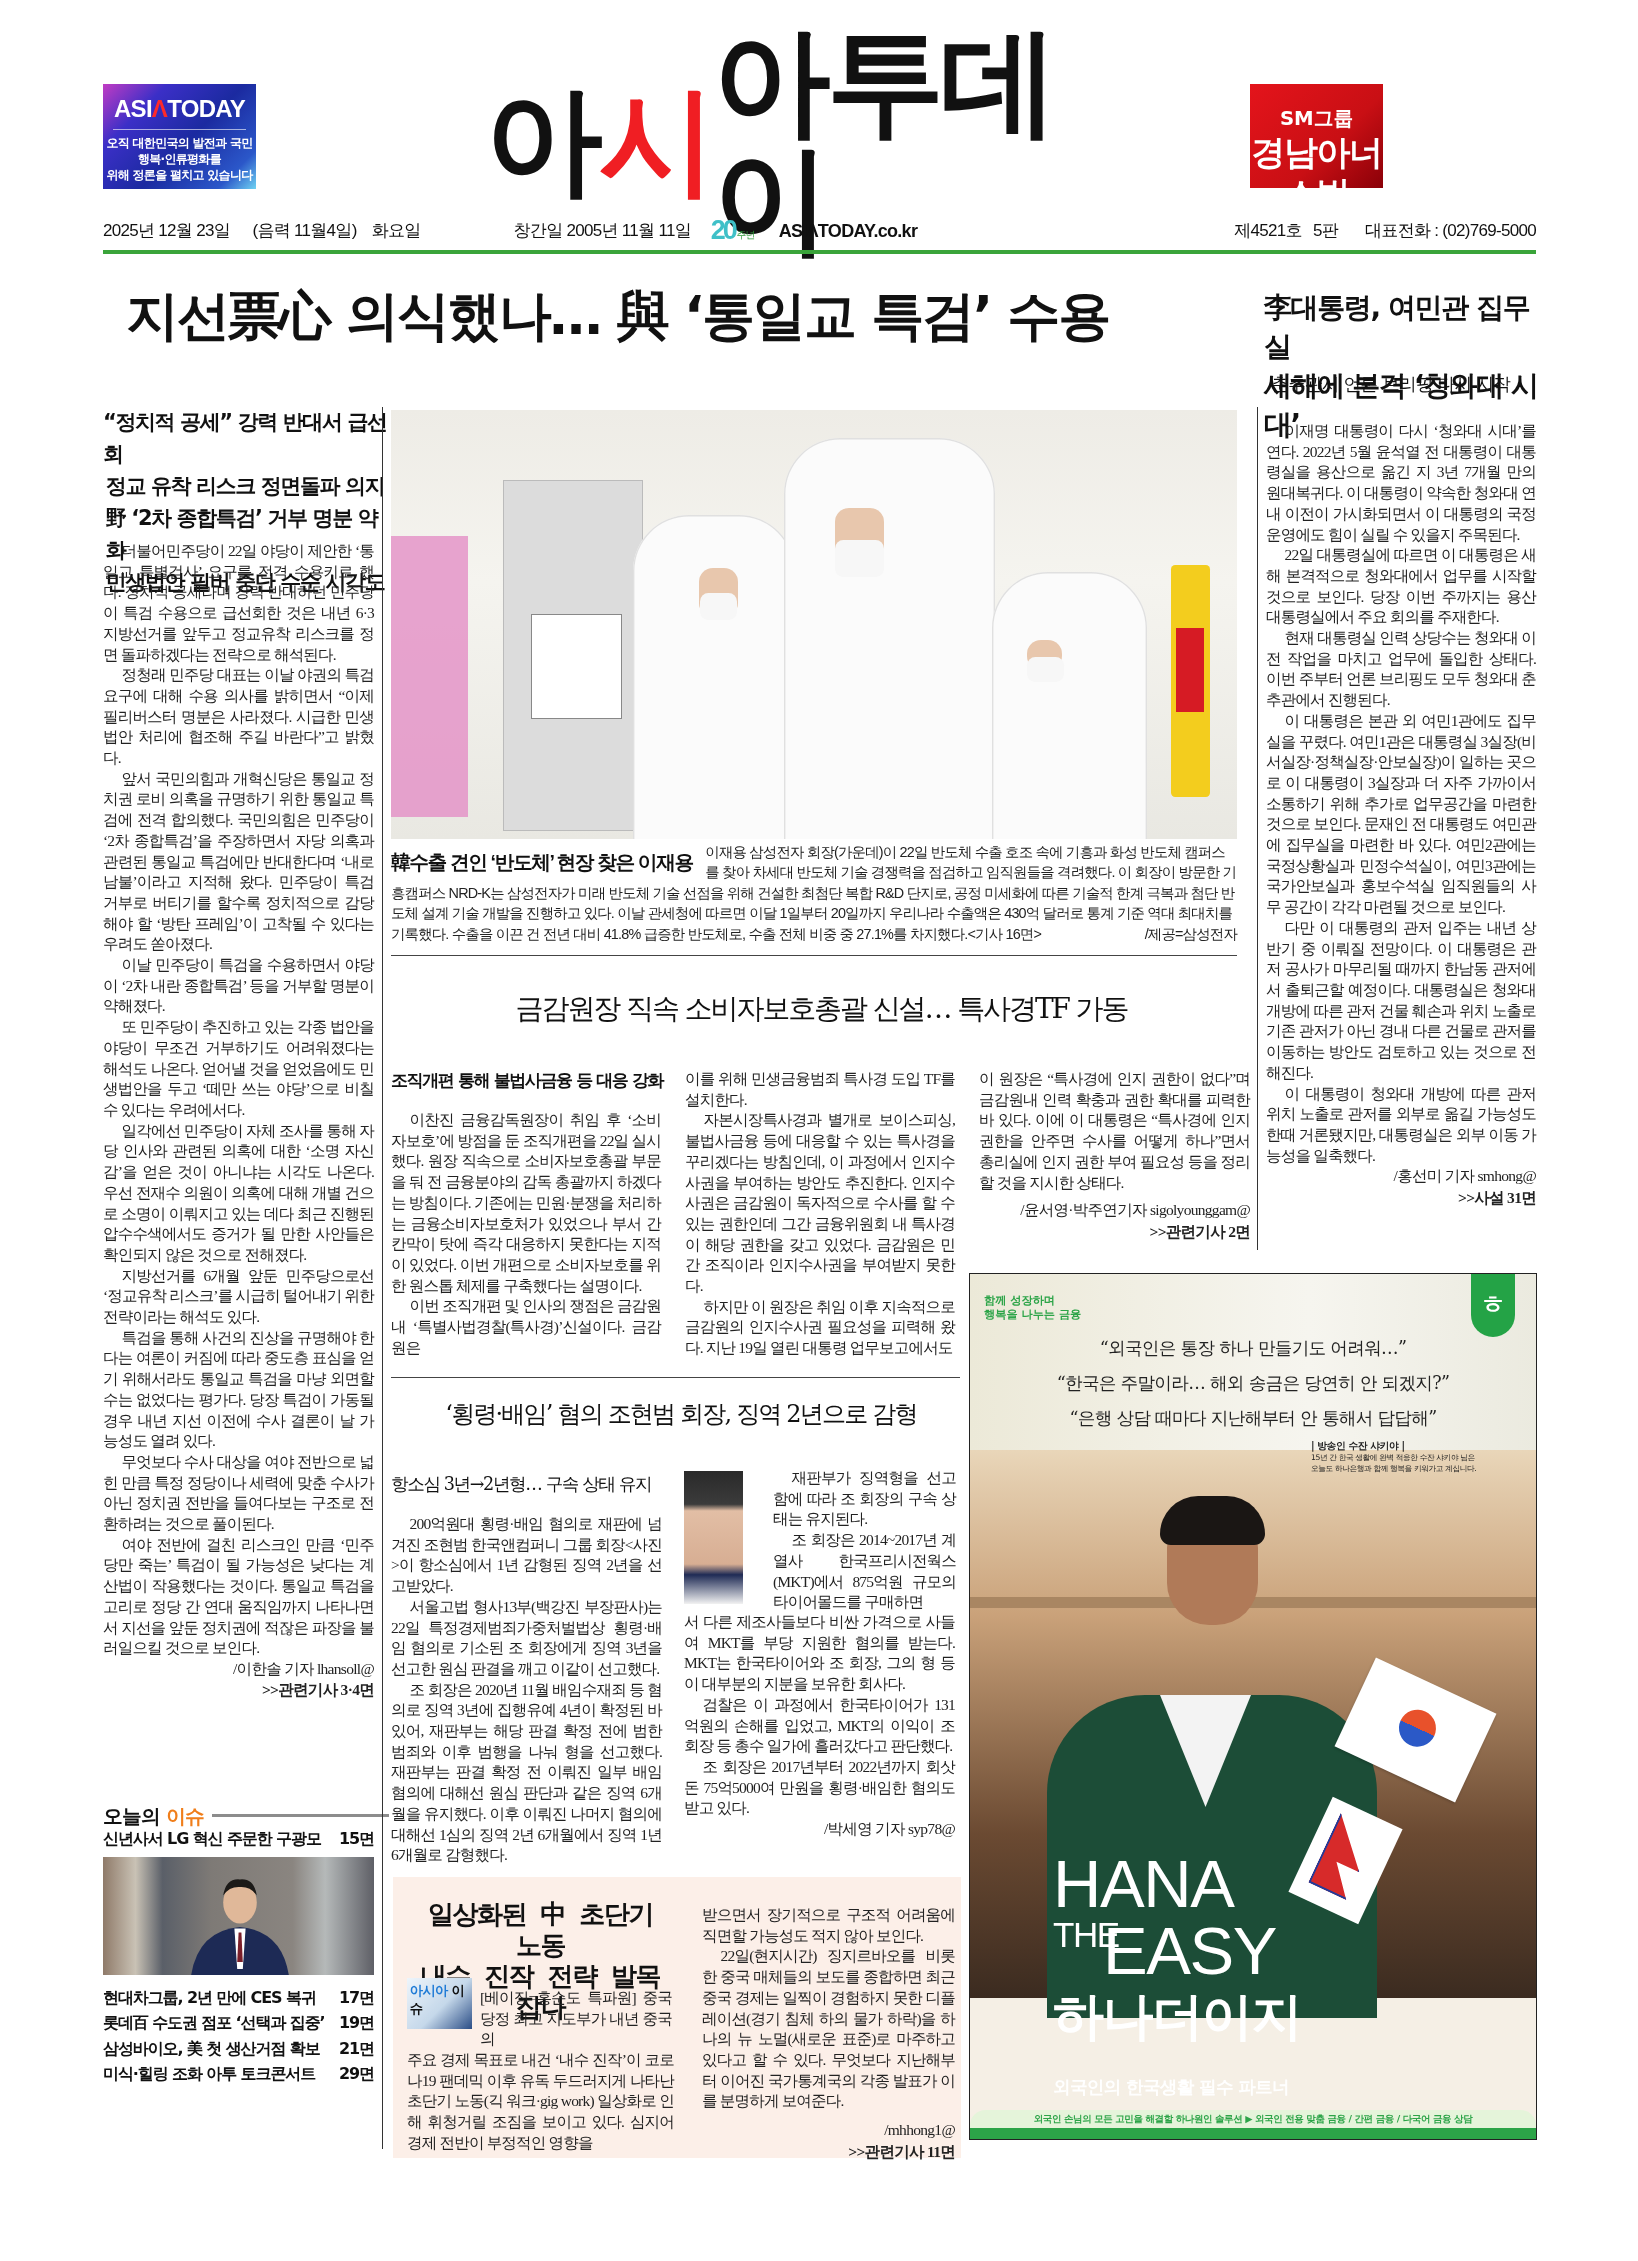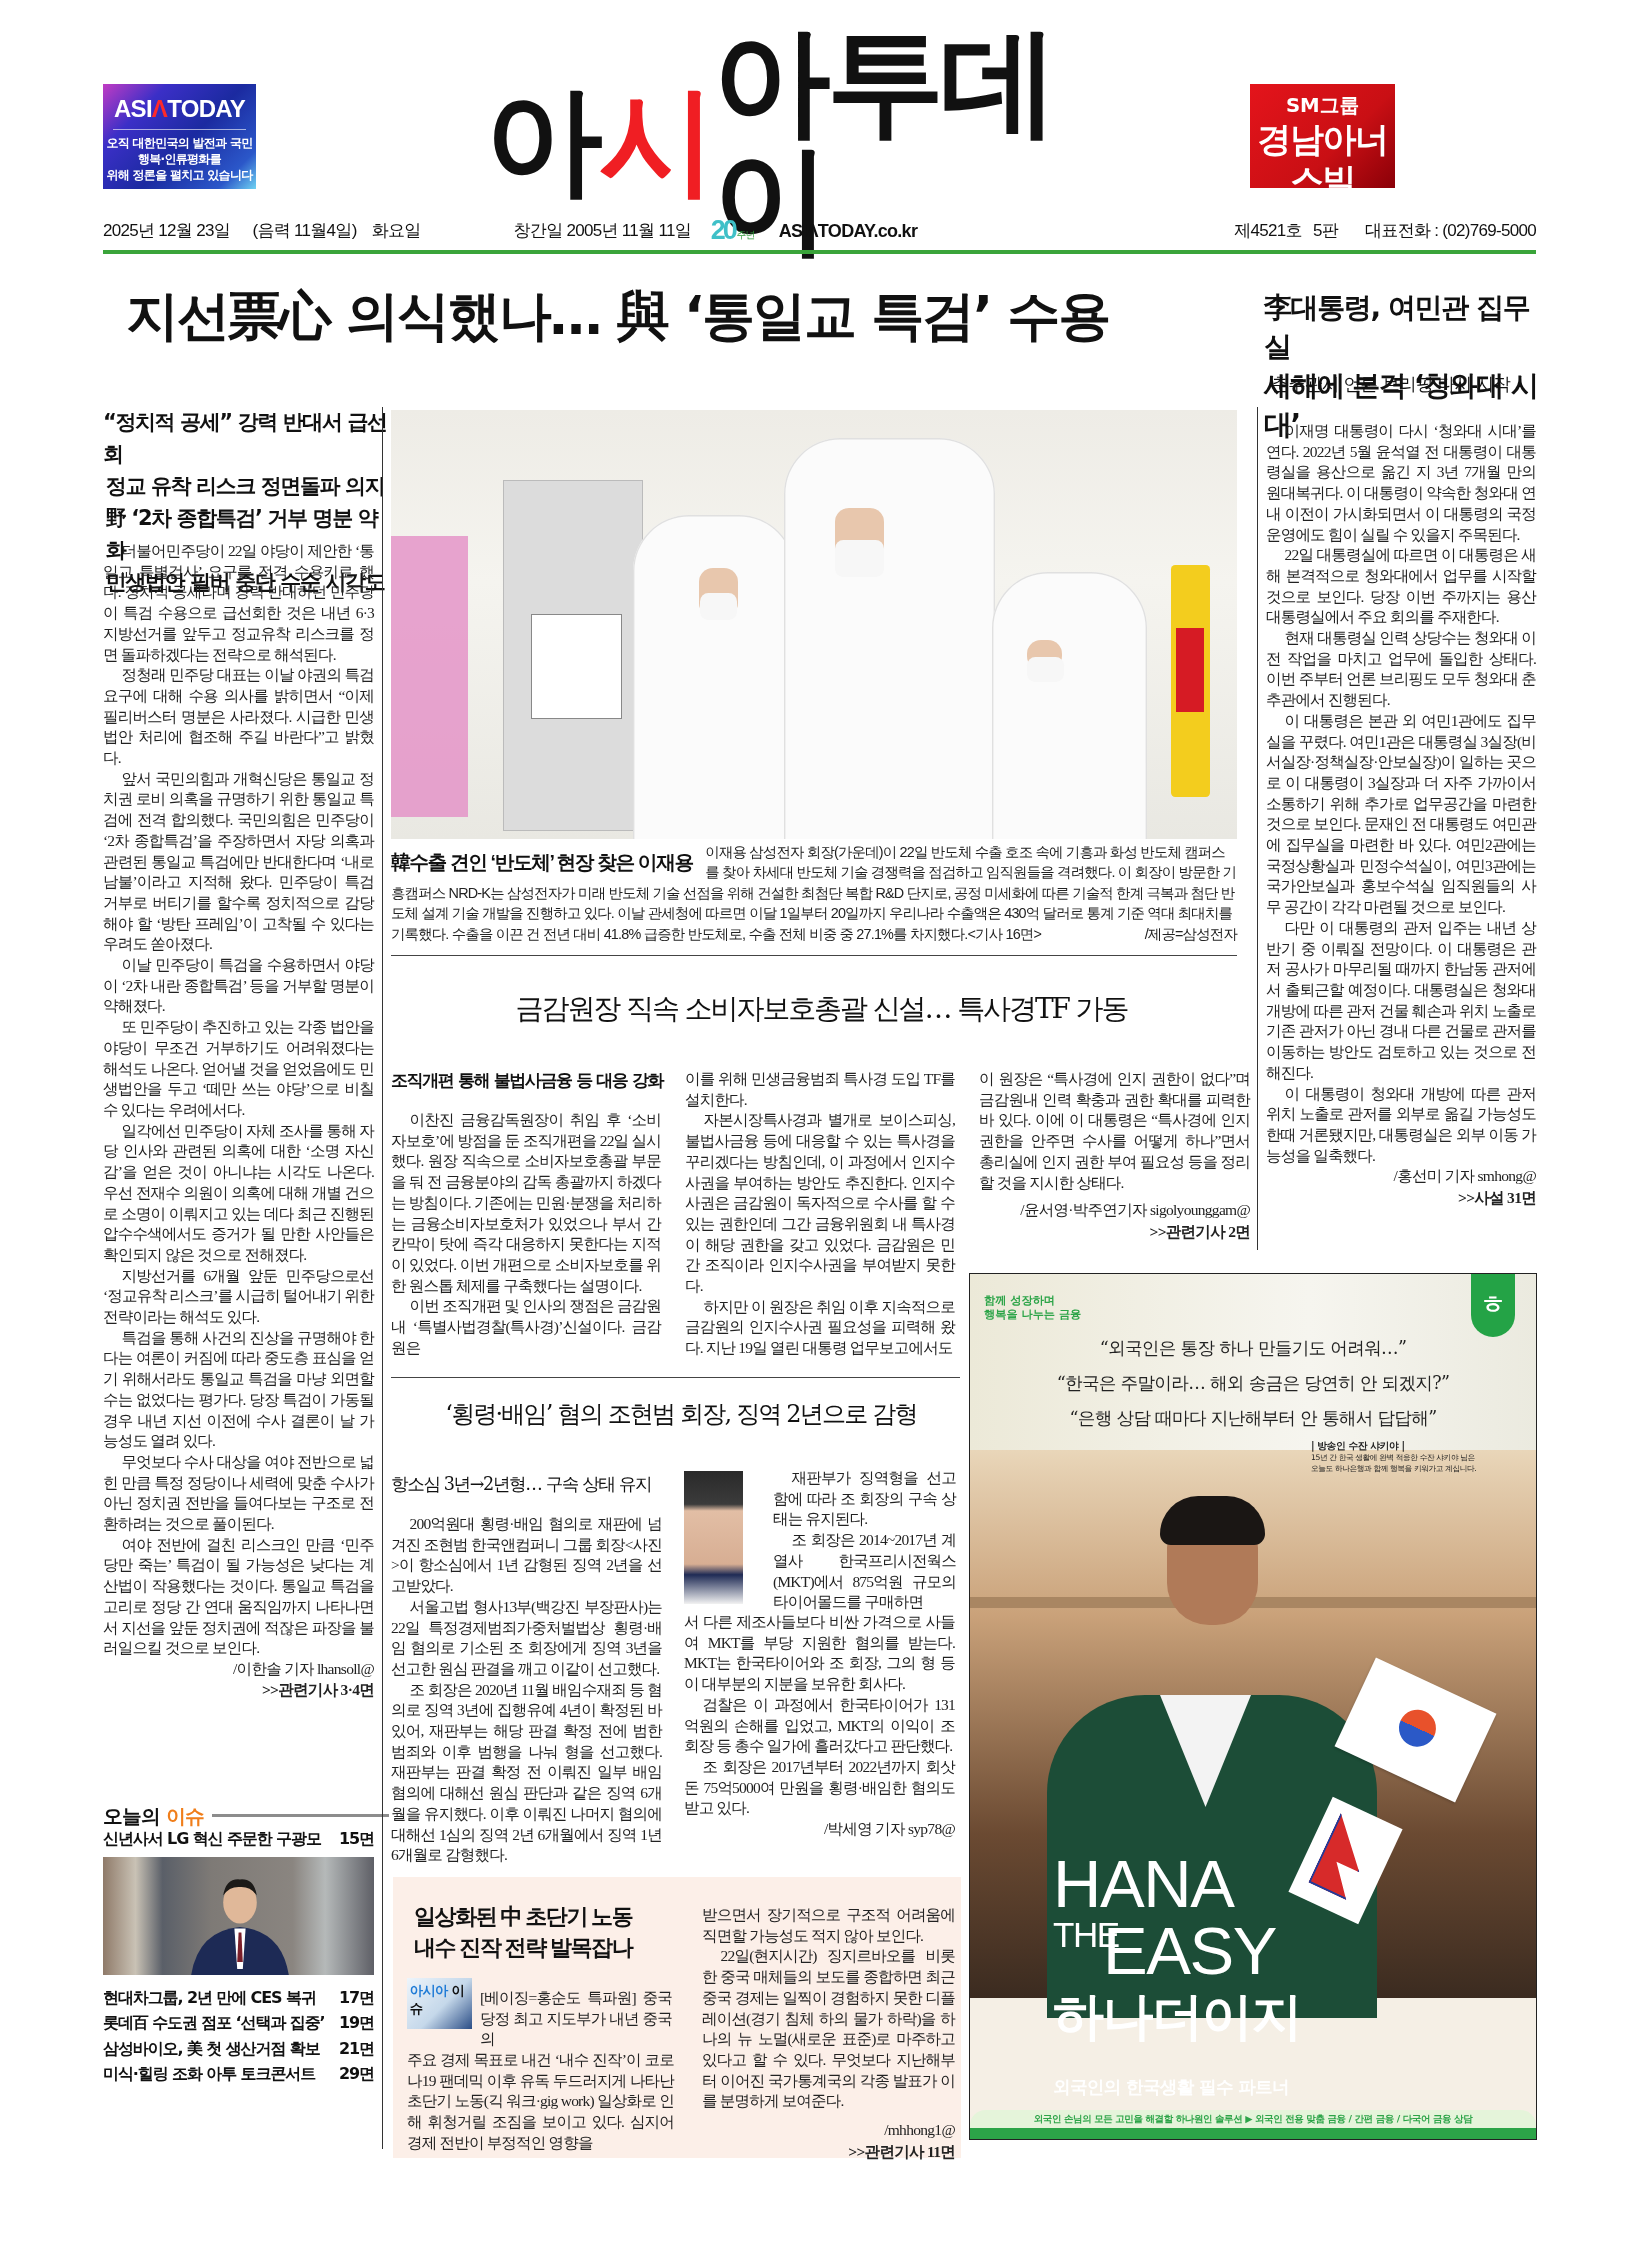--- a/index.html
+++ b/index.html
@@ -11,21 +11,21 @@
 .byline{text-align:right;font-family:"Liberation Serif","DejaVu Serif",serif;font-size:15.5px;line-height:20.4px;letter-spacing:-0.7px}
 .related{text-align:right;font-weight:bold;font-size:15.5px;line-height:21px;letter-spacing:-0.7px}
 
 #left-ad{left:103px;top:84px;width:153px;height:105px;background:linear-gradient(135deg,#c13cc4 0%,#3b2fc7 25%,#1b2aa0 55%,#2b57c9 85%,#6fd2f2 100%);color:#fff;text-align:center;padding-top:11.2px}
 #left-ad .brand{font-family:"Liberation Sans",sans-serif;font-weight:bold;font-size:24px;letter-spacing:-0.7px}
 #left-ad .brand .a{color:#ff2a2a}
 #left-ad hr{border:0;border-top:0.7px solid rgba(255,255,255,.6);margin:5.6px 9.8px}
 #left-ad .slogan{font-size:12px;font-weight:bold;line-height:16px;letter-spacing:-0.7px}
 #logo{left:485px;top:77px;width:681px;height:126px;display:flex;align-items:center;justify-content:center;font-family:"DejaVu Sans",sans-serif;font-weight:bold;font-size:118px;letter-spacing:-4.2px;line-height:1}
 #logo .red{color:#f01e23}
-#right-ad{left:1250px;top:84px;width:145px;height:104px;background:linear-gradient(135deg,#e4141b 0%,#c90f14 60%,#8a0008 100%);color:#fff;text-align:center;padding-top:8px}
+#right-ad{left:1250px;top:84px;width:133px;height:104px;background:linear-gradient(135deg,#e4141b 0%,#c90f14 60%,#8a0008 100%);color:#fff;text-align:center;padding-top:21px}
 #right-ad .grp{font-weight:bold;font-size:19.7px}
 #right-ad .name{font-size:34px;font-weight:bold;letter-spacing:-1.4px;line-height:41px}
 #right-ad .tag{font-size:10.5px;margin-top:2.8px}
 #infobar{left:103px;top:218px;width:1433px;height:24px;font-family:"Liberation Sans",sans-serif;font-size:17px;letter-spacing:-0.7px;display:flex;align-items:flex-end}
 #greenline{left:103px;top:250px;width:1433px;height:4.2px;background:#3aa43a}
 
 #main-head{left:126px;top:281px;width:1110px;font-weight:bold;font-size:53px;letter-spacing:-2.1px;line-height:70px}
 #side-head{left:1264px;top:288px;width:281px;font-weight:bold;font-size:28px;line-height:39px;letter-spacing:-1.4px}
 #side-sub{left:1271px;top:372px;font-size:17.6px;letter-spacing:-0.7px}
 #subheads{left:103px;top:406px;width:288px;font-weight:bold;font-size:21px;line-height:32px;letter-spacing:-1.4px}
@@ -50,21 +50,21 @@
 #fss-c3{left:979px;top:1069px;width:271px}
 
 #court-head{left:407px;top:1398px;width:548px;font-family:"DejaVu Serif",serif;font-size:24px;letter-spacing:-1.8px;text-align:center}
 #court-sub{left:391px;top:1472px;font-size:17.6px;letter-spacing:-1.4px;font-family:"DejaVu Serif",serif}
 #court-c1{left:391px;top:1514px;width:271px}
 #court-photo{left:684px;top:1471px;width:59px;height:133px;background:linear-gradient(180deg,#2a2a2a 0%,#3b3b3b 25%,#e2bea5 30%,#d7ae93 70%,#1f2b55 78%,#f2f2f2 100%)}
 #court-c2a{left:773px;top:1468px;width:183px}
 #court-c2b{left:684px;top:1612px;width:271px}
 
 #china-box{left:393px;top:1877px;width:568px;height:281px;background:#fcefe8}
-#china-head{left:414px;top:1901px;width:253px;font-weight:bold;font-size:22px;line-height:31px;text-align:left;letter-spacing:-1.4px;font-family:Liberation Serif, serif}
+#china-head{left:414px;top:1901px;width:253px;font-weight:bold;font-size:26px;line-height:31px;text-align:center;letter-spacing:-1.4px;font-family:Liberation Mono, monospace}
 #asia-issue{left:407px;top:1978px;width:65px;height:51px;background:linear-gradient(135deg,#eef5fb 0%,#c5d8ea 55%,#2a4d86 100%);font-weight:bold;font-size:13.3px;padding:4.2px 2.8px;letter-spacing:-0.7px}
 #asia-issue .b{color:#1f7bd6}
 #china-c1a{left:480px;top:1988px;width:192px}
 #china-c1b{left:407px;top:2050px;width:267px}
 #china-c2{left:702px;top:1905px;width:253px}
 
 #issue-title{left:103px;top:1803px;font-weight:bold;font-size:19.7px;letter-spacing:-0.7px}
 #issue-title .o{color:#f07e1b}
 #issue-rule{left:212px;top:1814px;width:177px;height:2.8px;background:#8c8c8c}
 .issue-item{position:absolute;left:103px;width:271px;display:flex;justify-content:space-between;font-weight:bold;font-size:16px;letter-spacing:-1.1px}

